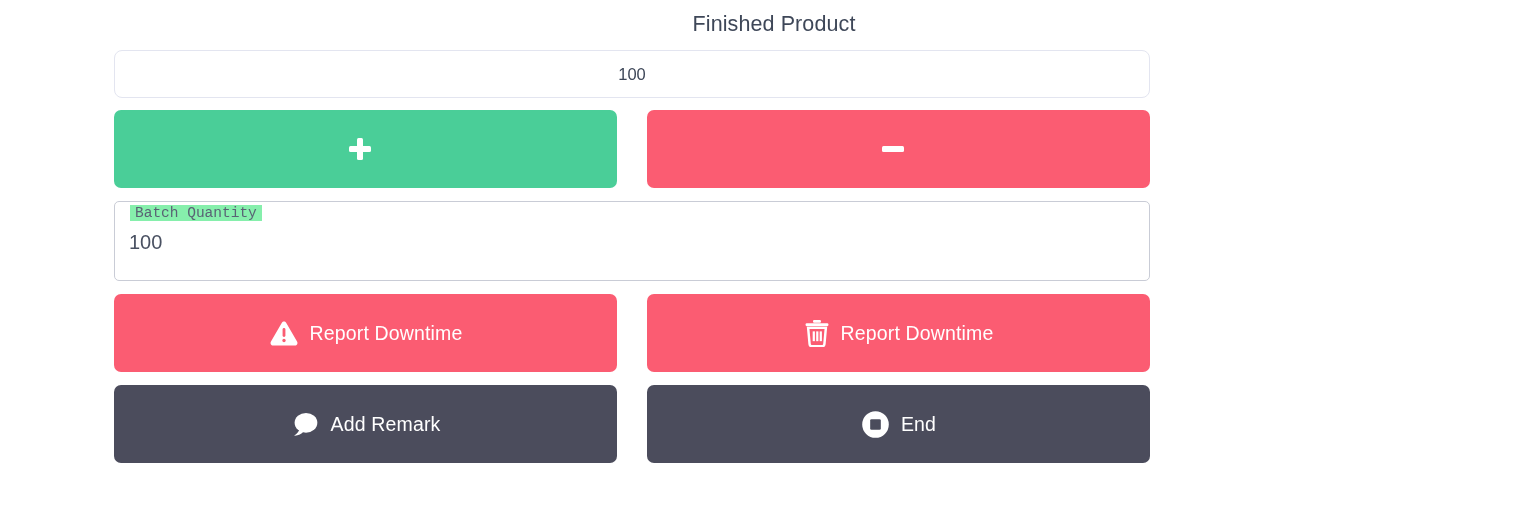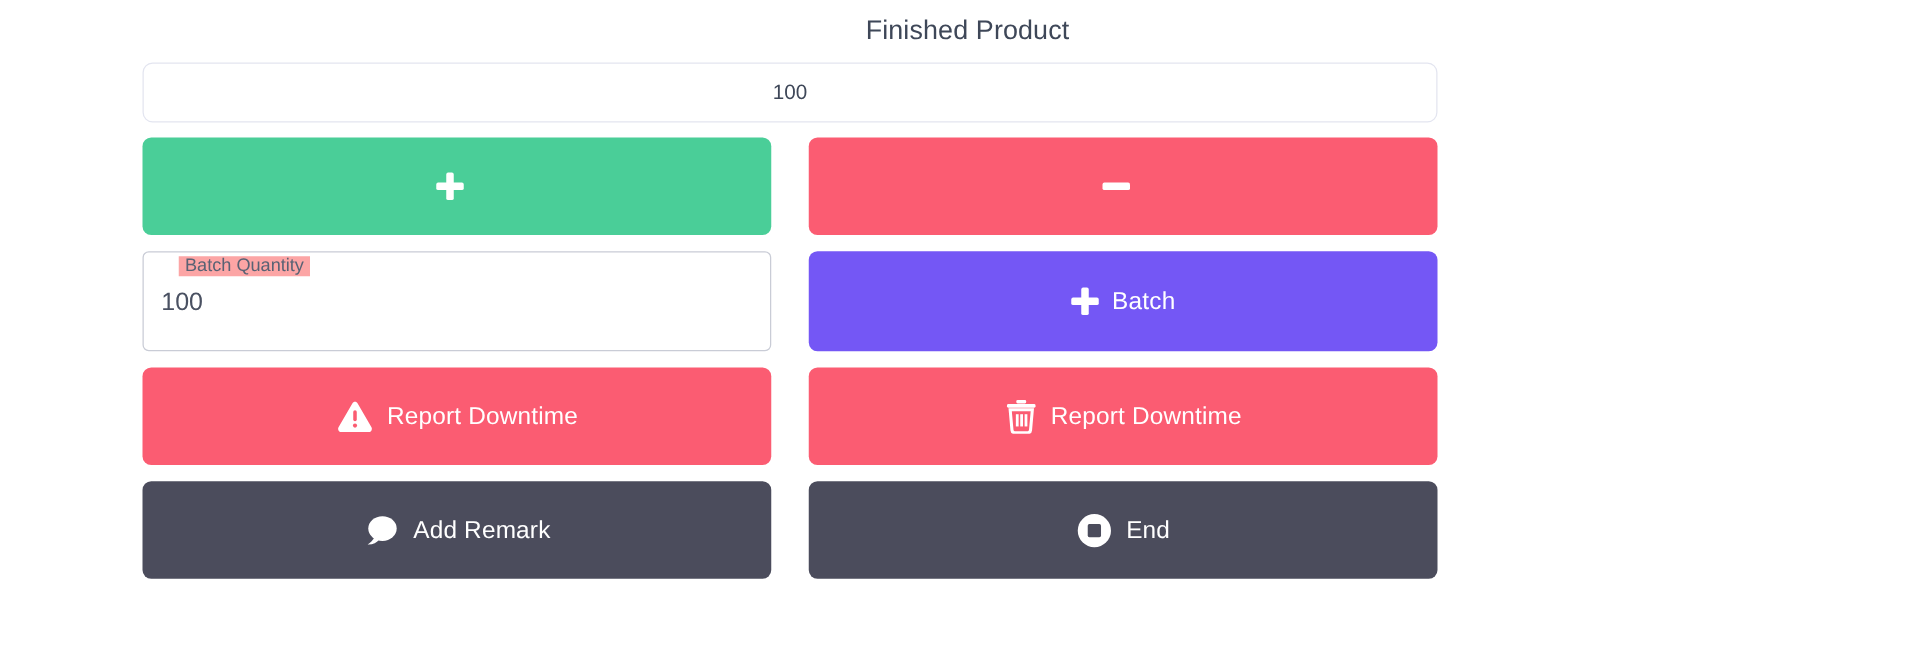--- a/index.html
+++ b/index.html
@@ -142,27 +142,28 @@
   .mui-outline {
     position: absolute;
     inset: 0;
     border: 1px solid #c9ccd6;
     border-radius: 5px;
     pointer-events: none;
   }
   .mui-legend {
     position: absolute;
     top: 4px;
-    left: 29px;
-    background: #fca5a5;
+    left: 16px;
+    background: #86efac;
     padding: 0 5px;
     font-size: 14.5px;
     color: #596274;
     line-height: 16px;
     white-space: nowrap;
+    font-family: Liberation Mono, monospace;
   }
   .mui-value {
     position: absolute;
     left: 15px;
     top: 29px;
     font-size: 20px;
     color: #4a5162;
     line-height: 24px;
     border: none;
     background: transparent;
@@ -203,26 +204,20 @@
     </div>
 
     <div class="row">
       <div class="cell">
         <div class="mui-field">
           <div class="mui-outline"></div>
           <span class="mui-legend">Batch Quantity</span>
           <input class="mui-value" type="text" value="100" style="">
         </div>
       </div>
-      <div class="cell">
-        <button class="btn btn-purple btn-mid">
-          <span class="glyph-plus sm"></span>
-          <span class="lbl">Batch</span>
-        </button>
-      </div>
     </div>
 
     <div class="row">
       <div class="cell">
         <button class="btn btn-red btn-row">
           <span>
             <svg class="icon-svg" width="30" height="27" viewBox="0 0 24 22" aria-hidden="true">
               <path d="M12 1.2c.72 0 1.38.39 1.74 1.02l9.0 15.6c.36.63.36 1.4 0 2.02-.36.63-1.02 1.02-1.74 1.02H3.0c-.72 0-1.38-.39-1.74-1.02-.36-.62-.36-1.39 0-2.02l9.0-15.6C10.62 1.59 11.28 1.2 12 1.2z" fill="#ffffff"></path>
               <rect x="10.85" y="6.6" width="2.3" height="7.2" rx="1.15" fill="#FB5C72"></rect>
               <circle cx="12" cy="16.7" r="1.35" fill="#FB5C72"></circle>

